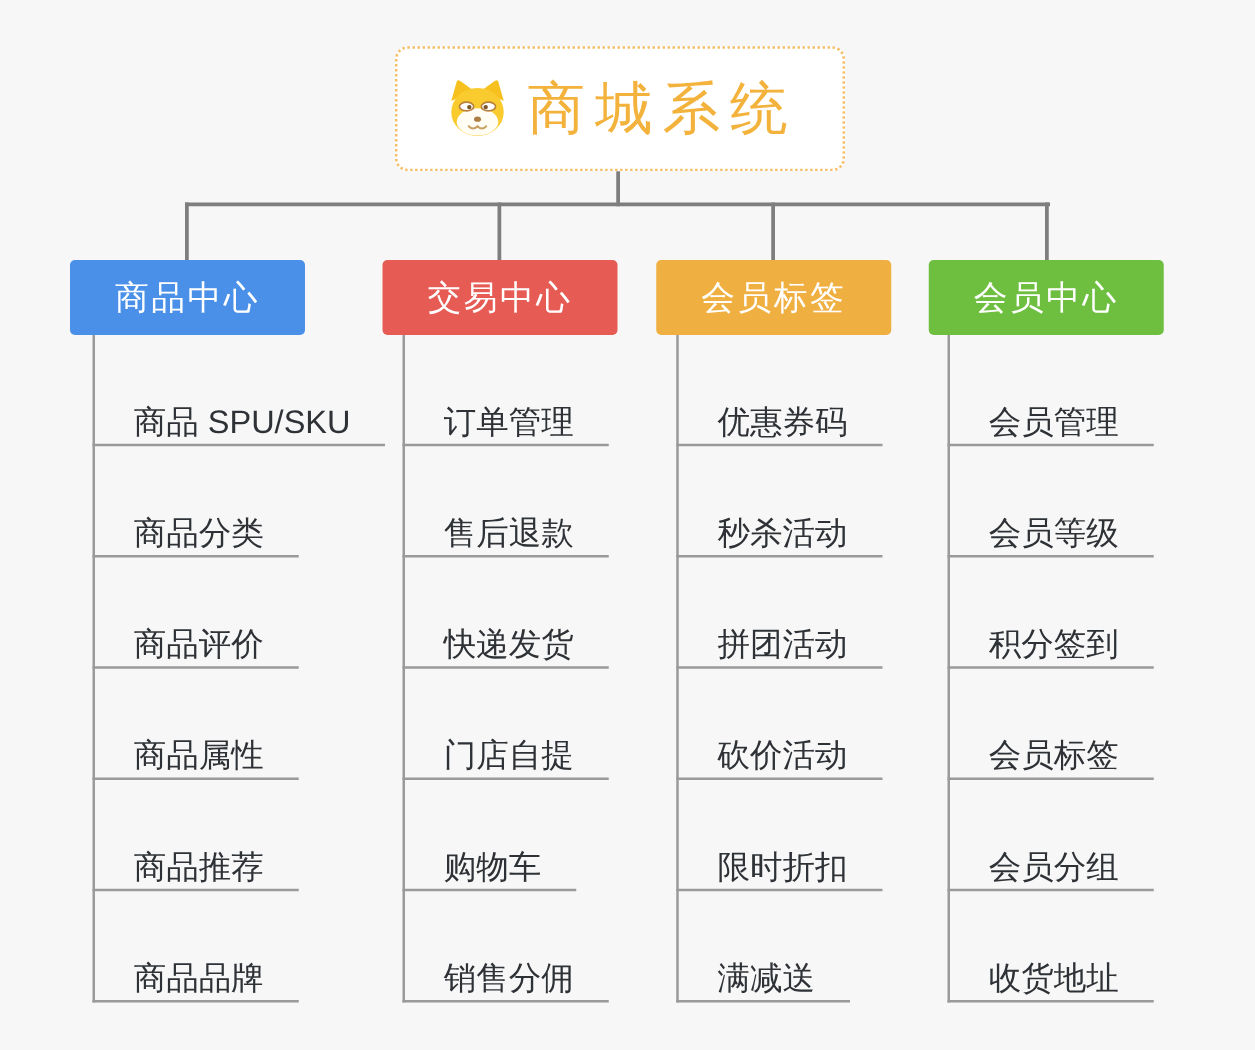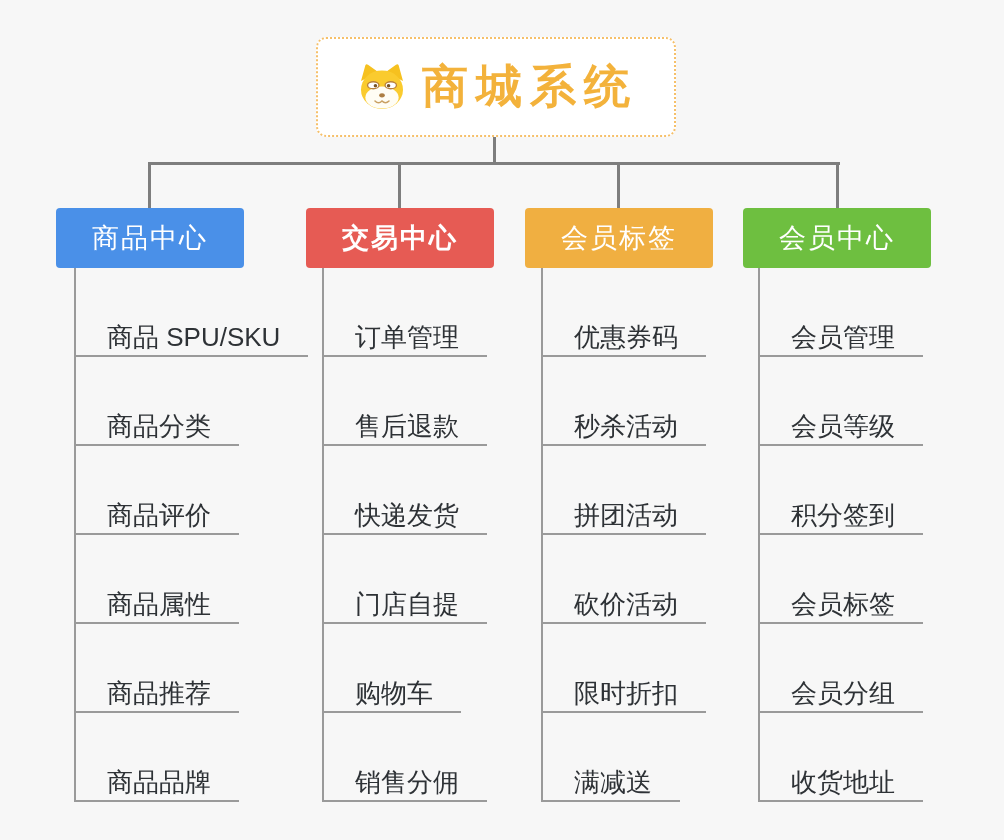--- a/index.html
+++ b/index.html
@@ -10,21 +10,21 @@
   .line{position:absolute;background:#7E7E7E;}
   .stem{left:493px;top:137px;width:3px;height:28px;}
   .hline{left:148px;top:162px;width:692px;height:3px;}
   .drop{top:162px;width:3px;height:46px;}
   .d1{left:148px}.d2{left:398px}.d3{left:617px}.d4{left:836px}
 
   
   .root-box{position:absolute;left:316px;top:37px;width:360px;height:100px;
     background:#FFFFFF;border:2px dotted #F6C06A;border-radius:10px;
     box-sizing:border-box;display:flex;align-items:center;justify-content:center;gap:12px;}
-  .root-title{color:#F3B23B;font-size:46px;letter-spacing:8px;font-weight:700;white-space:nowrap;text-align:center;}
+  .root-title{color:#F3B23B;font-size:46px;letter-spacing:8px;font-weight:400;white-space:nowrap;text-align:center;}
   .root-icon{width:56px;height:52px;flex:0 0 auto;}
 
   
   .branch-box{position:absolute;top:208px;height:60px;width:188px;border-radius:4px;
     color:#FFFFFF;font-size:27px;letter-spacing:2px;display:flex;align-items:center;
     justify-content:center;box-sizing:border-box;white-space:nowrap;}
   .b1{left:56px}.b2{left:306px}.b3{left:525px}.b4{left:743px}
 
   
   .spine{position:absolute;top:268px;height:534px;width:2px;background:#9A9A9A;}
@@ -59,21 +59,21 @@
       <circle cx="24.5" cy="27.5" r="2" fill="#7A5526"></circle>
       <ellipse cx="42" cy="27" rx="6.5" ry="4" fill="#FFFFFF" stroke="#B9813B" stroke-width="1.5"></ellipse>
       <circle cx="39.5" cy="27.5" r="2" fill="#7A5526"></circle>
       <ellipse cx="32" cy="38.5" rx="3.2" ry="2.4" fill="#AD7E43"></ellipse>
       <path d="M24,45 Q28,49 32,45 Q36,49 40,45" fill="none" stroke="#C9A063" stroke-width="1.8" stroke-linecap="round"></path>
     </svg>
     <span class="root-title">商城系统</span>
   </div>
 
   <div class="branch-box b1" style="background: rgb(74, 144, 232);">商品中心</div>
-  <div class="branch-box b2" style="background: rgb(230, 91, 84); font-weight: bold;">交易中心</div>
+  <div class="branch-box b2" style="background: rgb(230, 91, 84);">交易中心</div>
   <div class="branch-box b3" style="background: rgb(240, 175, 65);">会员标签</div>
   <div class="branch-box b4" style="background: rgb(110, 191, 64);">会员中心</div>
 
   <div class="spine s1"></div>
   <div class="spine s2"></div>
   <div class="spine s3"></div>
   <div class="spine s4"></div>
 
   <div class="leaf c1 r1">商品 SPU/SKU</div>
   <div class="leaf c1 r2">商品分类</div>

